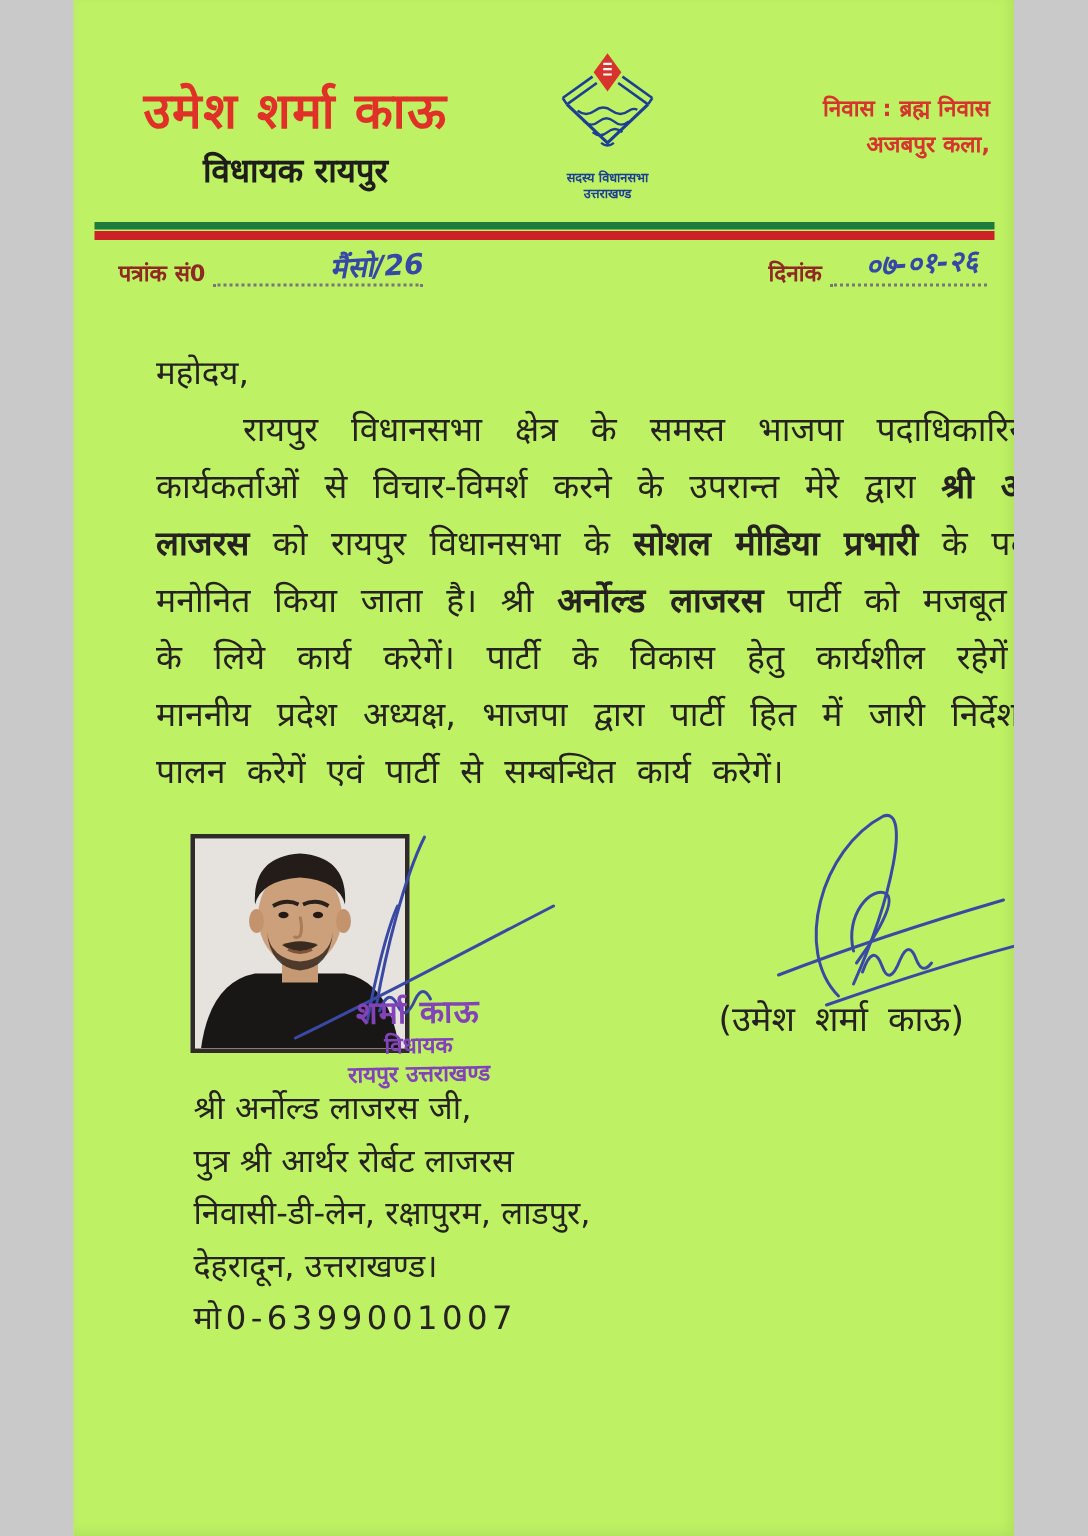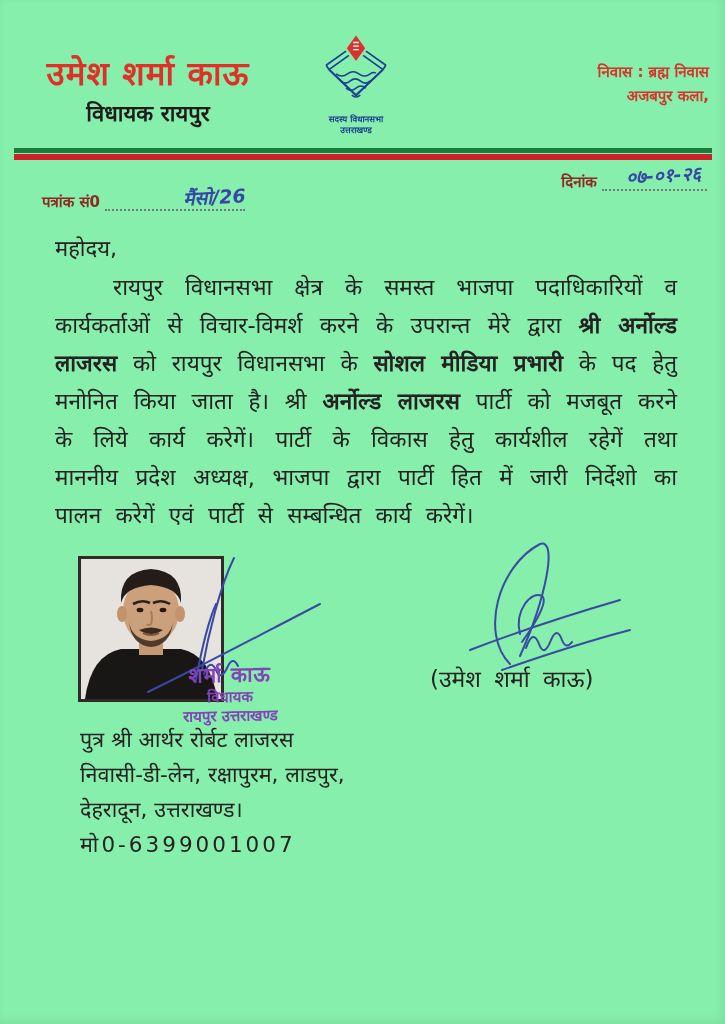--- a/index.html
+++ b/index.html
@@ -1,19 +1,19 @@
 <!DOCTYPE html>
 <html lang="hi"><head>
 <meta charset="utf-8">
 <style>
   html,body{margin:0;padding:0;background:#c9c9c9;}
   body{font-family:"DejaVu Sans", sans-serif;}
   .page{
-    position:relative;width:725px;height:1024px;margin:0 auto;
-    background:#86efac;overflow:hidden;
+    position:relative;width:627px;height:1024px;margin:0 auto;
+    background:#bef264;overflow:hidden;
     box-shadow:inset -3px -3px 8px rgba(0,0,0,.07);
   }
   
   .hdr-name{
     position:absolute;left:28px;top:50px;width:240px;text-align:center;
     color:#e03128;font-size:33px;font-weight:bold;letter-spacing:1px;white-space:nowrap;
   }
   .hdr-title{
     position:absolute;left:28px;top:97px;width:240px;text-align:center;
     color:#1f1c1c;font-size:22px;font-weight:bold;
@@ -26,21 +26,21 @@
     position:absolute;right:16px;top:60px;width:200px;text-align:right;
     color:#d4362d;font-size:15px;font-weight:bold;line-height:1.6;
   }
   
   .bar{position:absolute;left:14px;right:13px;top:148px;height:12px;}
   .bar .green{height:5px;background:#1c7b3d;}
   .bar .red{height:6px;background:#cb2127;margin-top:1px;}
   
   .ref-row{position:absolute;left:28px;right:18px;top:163px;height:34px;}
   .ref-label{color:#8e2a22;font-size:15px;font-weight:bold;}
-  .ref-left{position:absolute;left:14px;top:8px;margin-top:20px;}
+  .ref-left{position:absolute;left:2px;top:8px;}
   .dots{display:inline-block;border-bottom:2px dotted #777;height:16px;vertical-align:bottom;}
   .dots.w1{width:140px;}
   .dots.w2{width:105px;}
   .hand{
     color:#3647a5;font-size:19px;font-weight:bold;font-style:italic;
     position:absolute;transform:rotate(-3deg);white-space:nowrap;
   }
   .hand.ref-val{left:78px;top:-8px;}
   .ref-right{position:absolute;right:0;top:8px;text-align:center;}
   .hand.date-val{right:6px;top:-10px;}
@@ -187,19 +187,20 @@
       <path d="M58 96 C 52 72, 70 52, 80 58 C 88 64, 66 96, 60 104"></path>
       <path d="M8 112 C 60 92, 110 76, 158 62"></path>
       <path d="M64 110 q7 -20 13 -4 q5 14 12 -4 q6 -14 11 0 q4 10 10 2"></path>
       <path d="M40 132 C 80 118, 130 102, 168 92"></path>
     </g>
   </svg>
 
   <div class="signer-name">(उमेश शर्मा काऊ)</div>
 
   <div class="recipient">
+    <div>श्री अर्नोल्ड लाजरस जी,</div>
     <div>पुत्र श्री आर्थर रोर्बट लाजरस</div>
     <div>निवासी-डी-लेन, रक्षापुरम, लाडपुर,</div>
     <div>देहरादून, उत्तराखण्ड।</div>
     <div class="phone">मो0-6399001007</div>
   </div>
 
 </div>
 
 </body></html>

